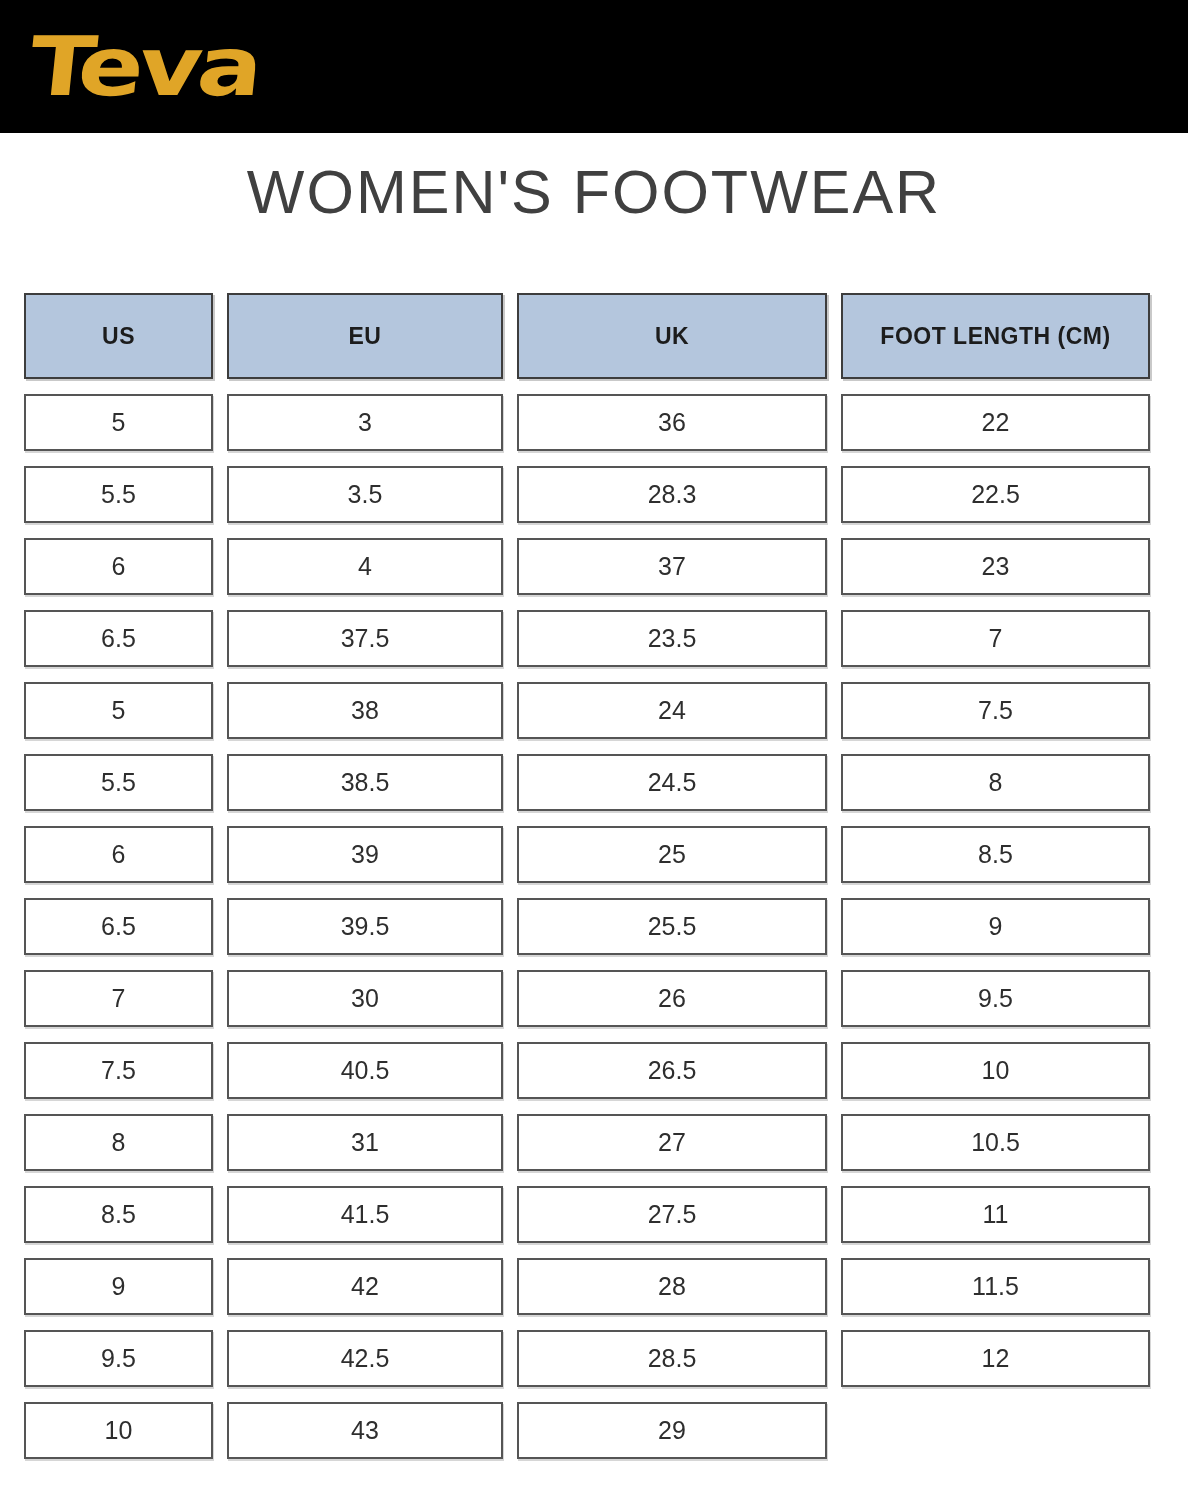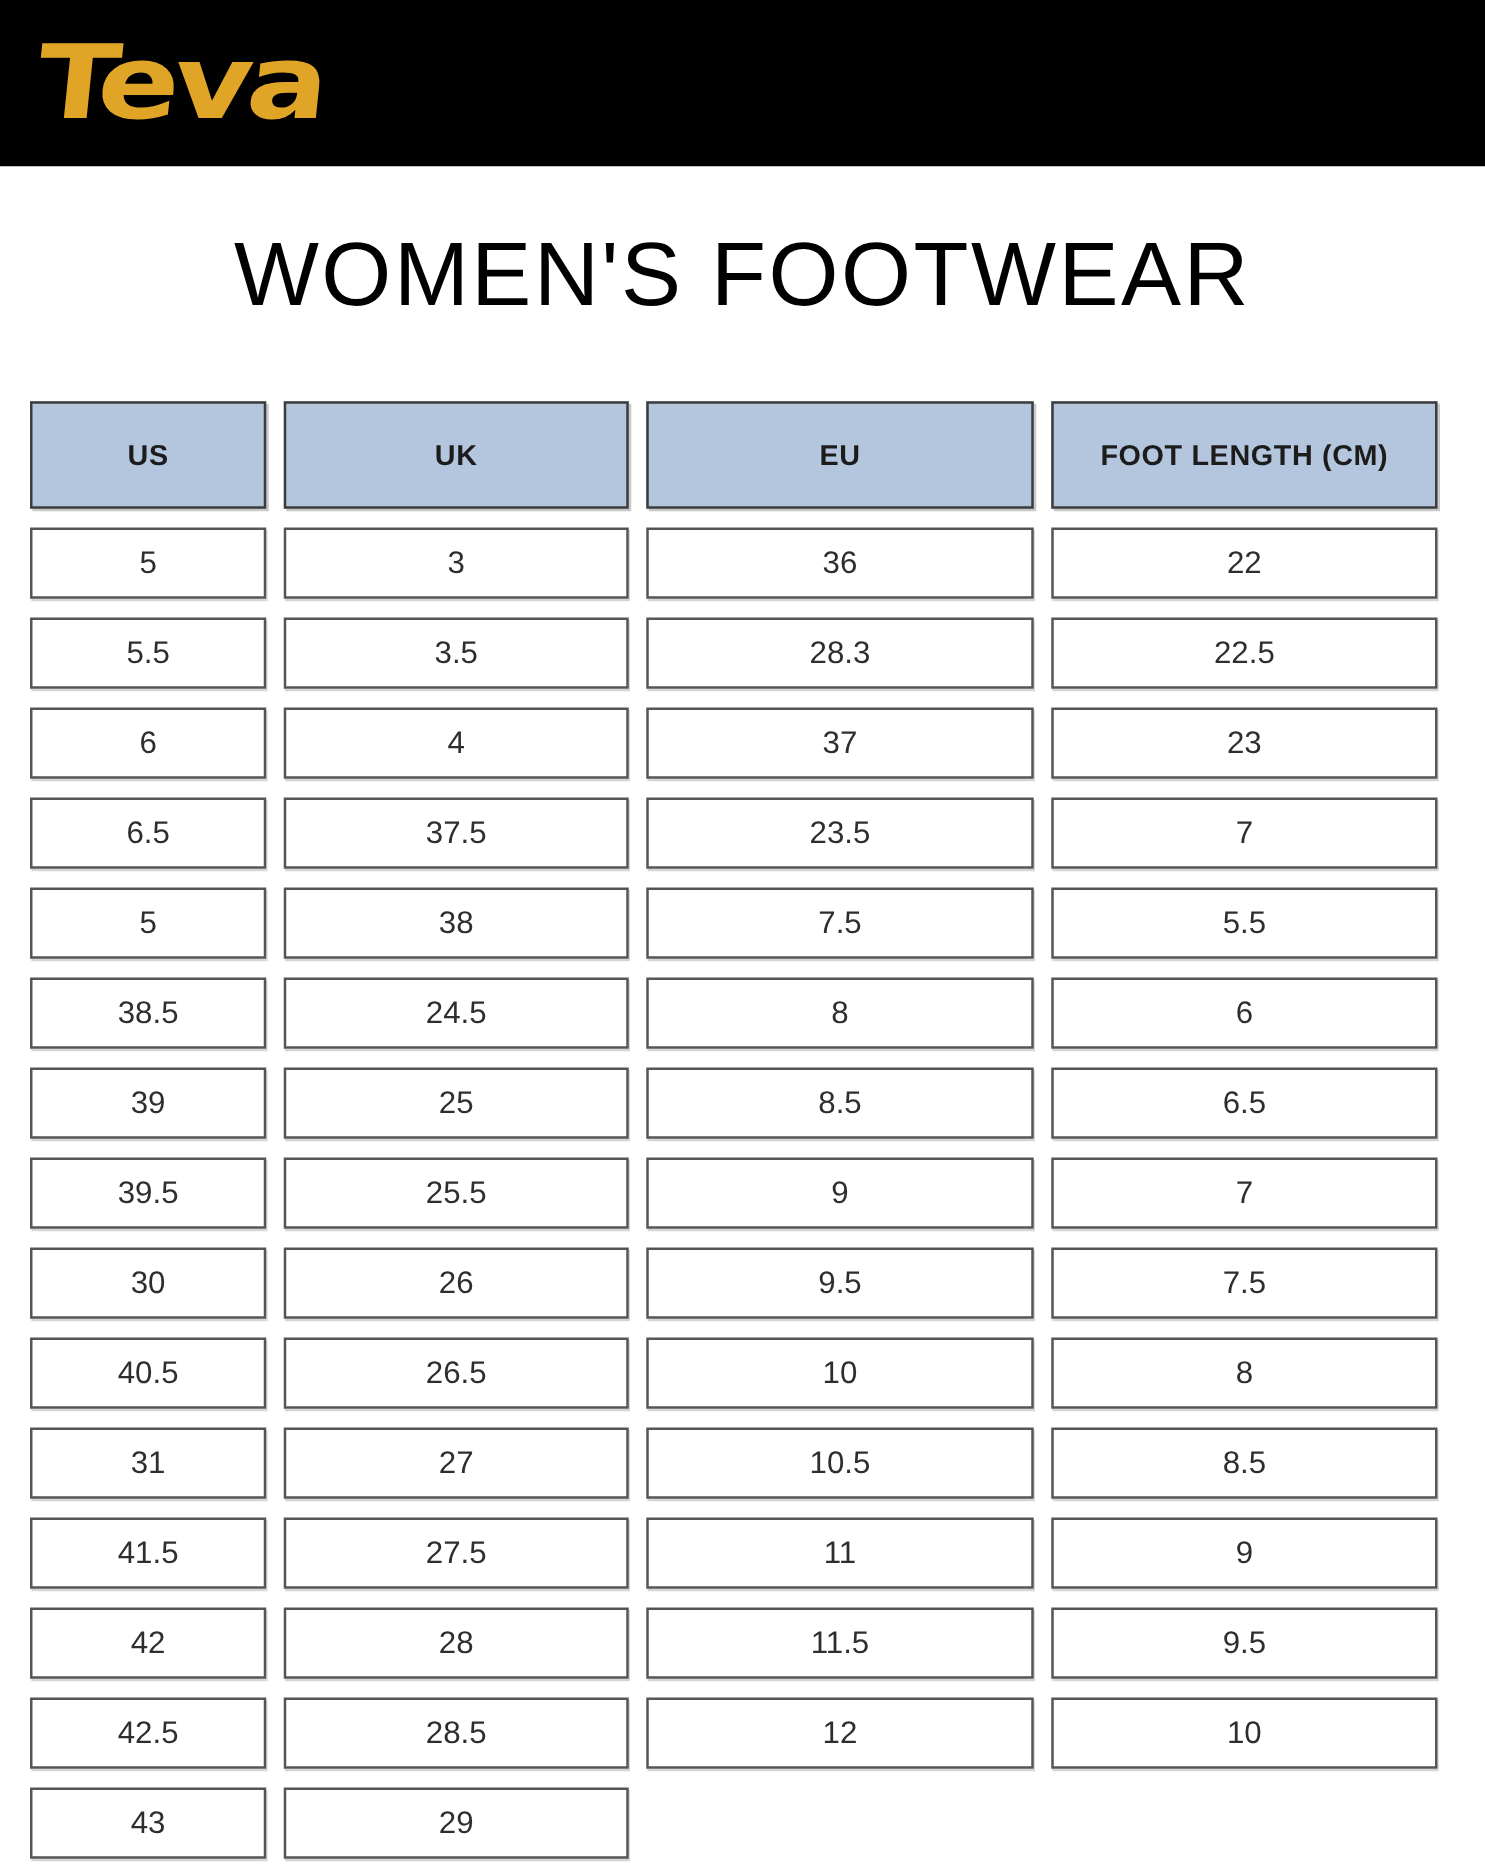--- a/index.html
+++ b/index.html
@@ -25,29 +25,28 @@
     font-family: "DejaVu Sans", sans-serif;
     font-weight: 800;
     font-size: 82px;
     line-height: 1;
     letter-spacing: -4px;
     transform: scaleX(1.18) skewX(-5deg);
     transform-origin: left center;
     user-select: none;
   }
   .page-title {
-    margin-top: 28px;
     height: 118px;
     display: flex;
     align-items: center;
     justify-content: center;
-    font-size: 72px;
+    font-size: 61px;
     font-weight: 400;
     letter-spacing: 2px;
-    color: #000000;
+    color: #404040;
     white-space: nowrap;
   }
   .size-grid {
     width: 1126px;
     margin-left: 24px;
     margin-top: 42px;
     display: grid;
     grid-template-columns: 189px 276px 310px 309px;
     grid-template-rows: 86px;
     grid-auto-rows: 57px;
@@ -86,42 +85,43 @@
 <div class="page">
 
   <div class="brand-bar">
     <div class="logo">Teva</div>
   </div>
 
   <div class="page-title">WOMEN'S FOOTWEAR</div>
 
   <div class="size-grid">
     <div class="hcell">US</div>
+    <div class="hcell">EU</div>
     <div class="hcell">UK</div>
-    <div class="hcell">EU</div>
     <div class="hcell">FOOT LENGTH (CM)</div>
 
   <div class="cell">5</div>
       <div class="cell">3</div>
       <div class="cell">36</div>
       <div class="cell">22</div>
       <div class="cell">5.5</div>
       <div class="cell">3.5</div>
       <div class="cell">28.3</div>
       <div class="cell">22.5</div>
       <div class="cell">6</div>
       <div class="cell">4</div>
       <div class="cell">37</div>
       <div class="cell">23</div>
       <div class="cell">6.5</div>
       <div class="cell">37.5</div>
       <div class="cell">23.5</div>
       <div class="cell">7</div>
       <div class="cell">5</div>
       <div class="cell">38</div>
+      <div class="cell">24</div>
       <div class="cell">7.5</div>
       <div class="cell">5.5</div>
       <div class="cell">38.5</div>
       <div class="cell">24.5</div>
       <div class="cell">8</div>
       <div class="cell">6</div>
       <div class="cell">39</div>
       <div class="cell">25</div>
       <div class="cell">8.5</div>
       <div class="cell">6.5</div>

